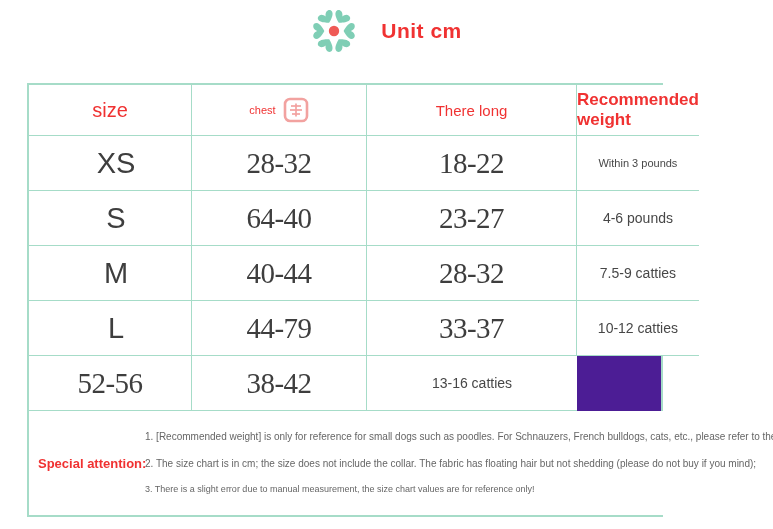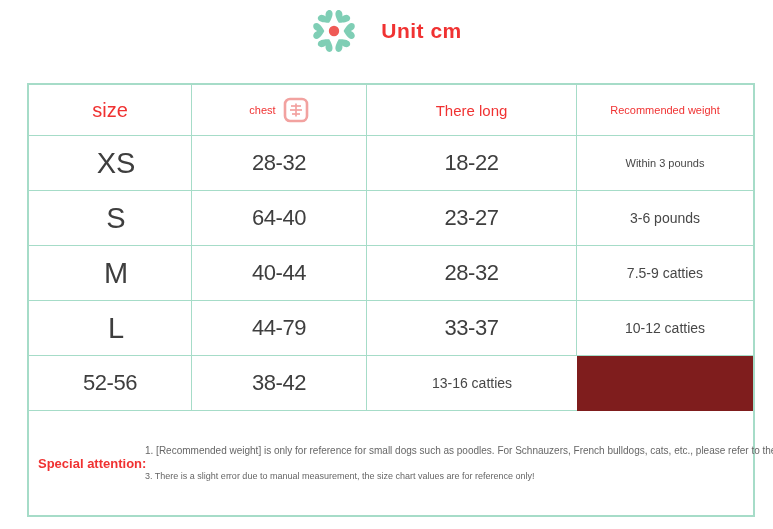--- a/index.html
+++ b/index.html
@@ -30,41 +30,41 @@
     color: var(--accent-red);
     font-size: 21px;
     font-weight: bold;
     letter-spacing: 0.5px;
   }
   .petal { fill: var(--petal-green); }
   .flower-core { fill: var(--flower-center-red); }
   
   .size-table {
     position: absolute; left: 27px; top: 83px;
-    width: 728px; height: 434px;
+    width: 636px; height: 434px;
     display: grid;
     grid-template-columns: 163px 175px 210px 1fr;
     grid-template-rows: 51px repeat(5, 55px) 1fr;
     border: 2px solid var(--border-teal);
-    background: #7f1d1d;
+    background: #4c1d95;
   }
   .cell {
     border-right: 1px solid var(--border-teal);
     border-bottom: 1px solid var(--border-teal);
     display: flex; align-items: center; justify-content: center;
     background: #fff;
   }
   .cell.last-col { border-right: none; }
   .h-size  { color: var(--accent-red); font-size: 20px; }
   .h-chest { color: var(--accent-red); font-size: 11px; gap: 7px; }
   .h-back  { color: var(--accent-red); font-size: 15px; }
-  .h-weight{ color: var(--accent-red); font-size: 11px; font-weight: normal; }
+  .h-weight{ color: var(--accent-red); font-size: 17px; font-weight: bold; }
   .stamp { color: var(--stamp-pink); display: block; }
   .c-size   { color: var(--text-dark); font-size: 29px; padding-left: 12px; }
-  .c-num    { color: var(--text-dark); font-size: 22px; letter-spacing: -0.5px; }
+  .c-num    { color: var(--text-dark); font-size: 29px; letter-spacing: -0.5px; font-family: Liberation Serif, serif; }
   .c-weight { color: #474747; font-size: 14px; }
   .c-weight.small { font-size: 11px; }
   
   .notes-row {
     grid-column: 1 / -1;
     border-bottom: none; border-right: none;
     position: relative;
     display: flex; flex-direction: column; justify-content: center;
     align-items: flex-start;
     gap: 16px;
@@ -128,35 +128,36 @@
   <div class="cell h-weight last-col">Recommended weight</div>
 
   <div class="cell c-size">XS</div>
   <div class="cell c-num">28-32</div>
   <div class="cell c-num">18-22</div>
   <div class="cell c-weight small last-col">Within 3 pounds</div>
 
   <div class="cell c-size">S</div>
   <div class="cell c-num">64-40</div>
   <div class="cell c-num">23-27</div>
-  <div class="cell c-weight last-col">3-6 pounds</div>
+  <div class="cell c-weight last-col">4-6 pounds</div>
 
   <div class="cell c-size">M</div>
   <div class="cell c-num">40-44</div>
   <div class="cell c-num">28-32</div>
   <div class="cell c-weight last-col">7.5-9 catties</div>
 
   <div class="cell c-size">L</div>
   <div class="cell c-num">44-79</div>
   <div class="cell c-num">33-37</div>
   <div class="cell c-weight last-col">10-12 catties</div>
 
   <div class="cell c-num">52-56</div>
   <div class="cell c-num">38-42</div>
   <div class="cell c-weight last-col">13-16 catties</div>
 
   <div class="cell notes-row">
     <span class="notes-label">Special attention:</span>
     <span class="note-item note-1">1. [Recommended weight] is only for reference for small dogs such as poodles. For Schnauzers, French bulldogs, cats, etc., please refer to the chest length;</span>
+    <span class="note-item note-2">2. The size chart is in cm; the size does not include the collar. The fabric has floating hair but not shedding (please do not buy if you mind);</span>
     <span class="note-item note-3">3. There is a slight error due to manual measurement, the size chart values are for reference only!</span>
   </div>
 
 </div>
 
 </body></html>

